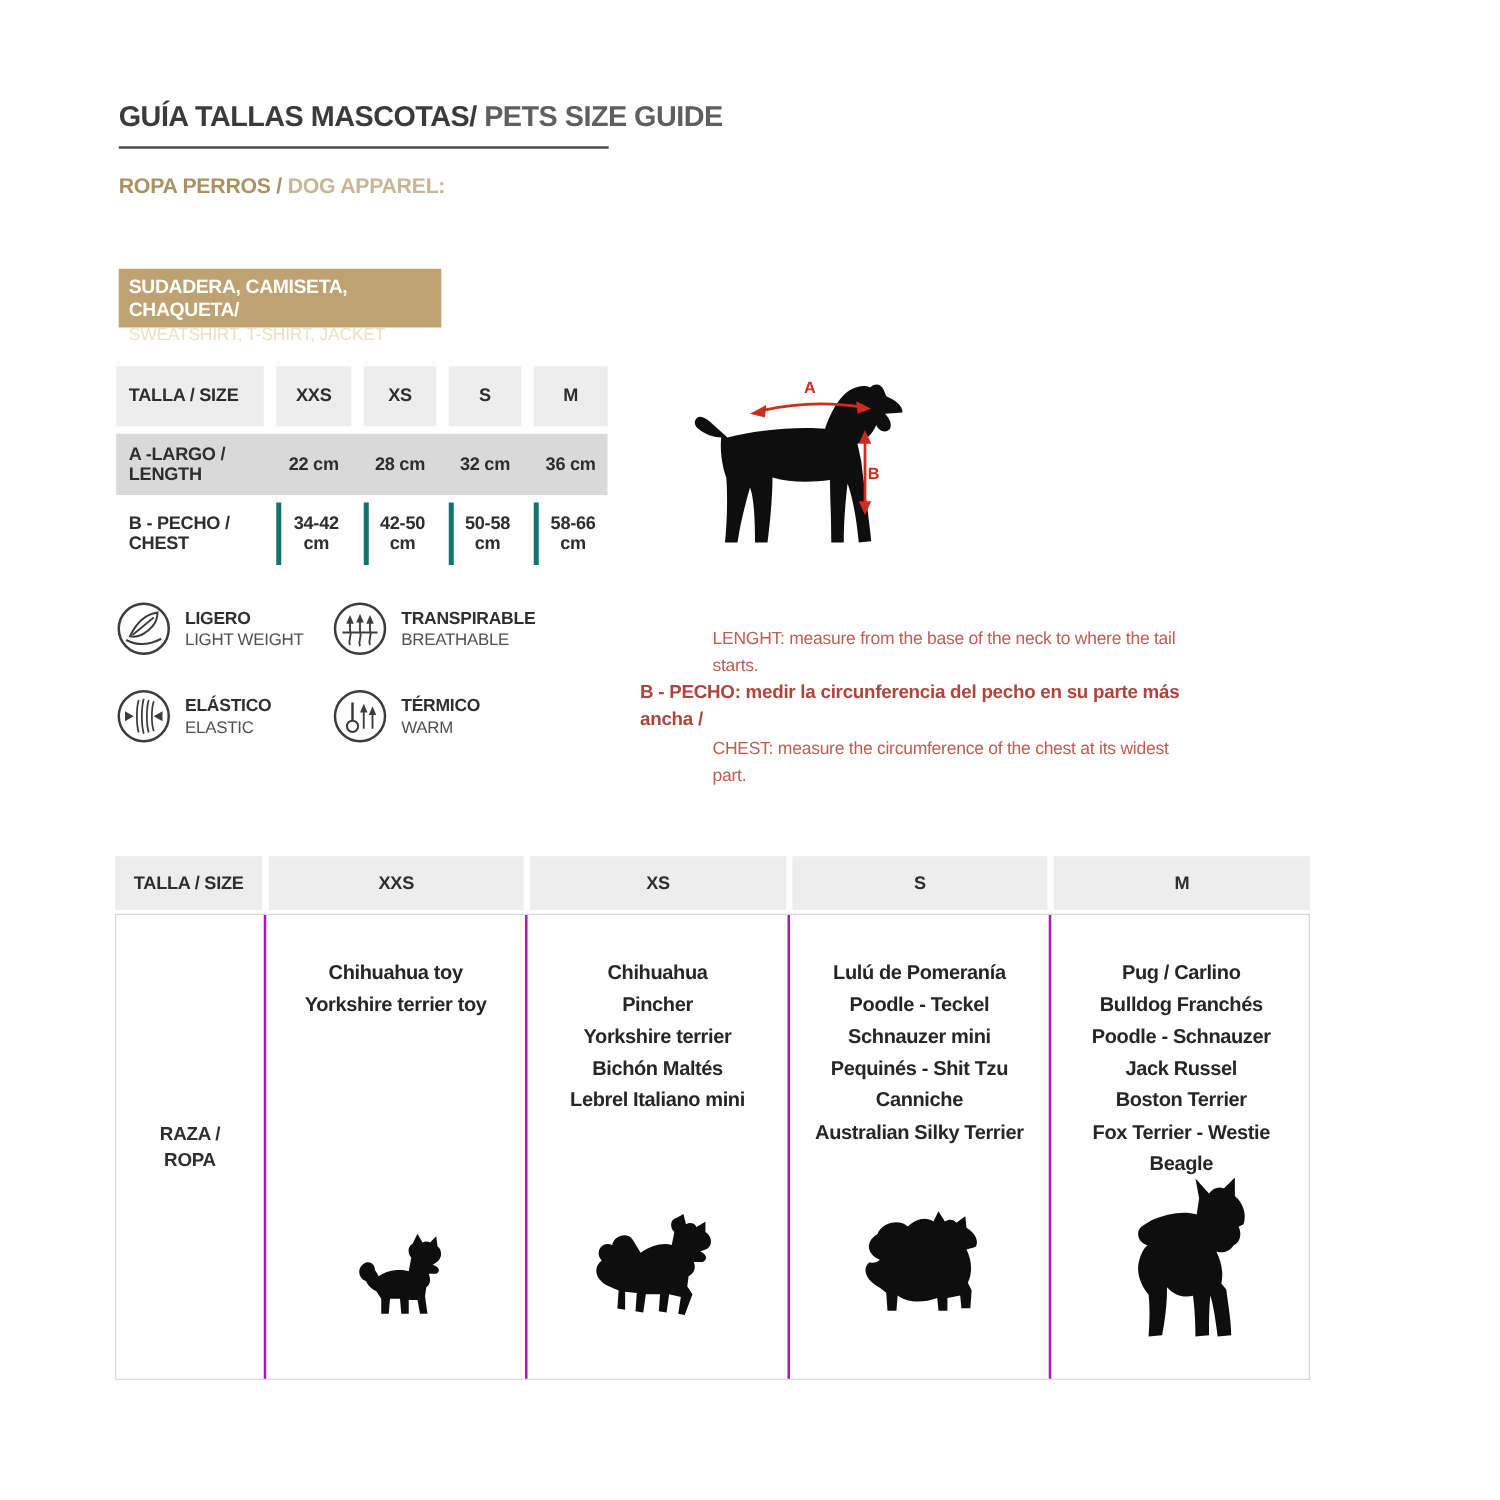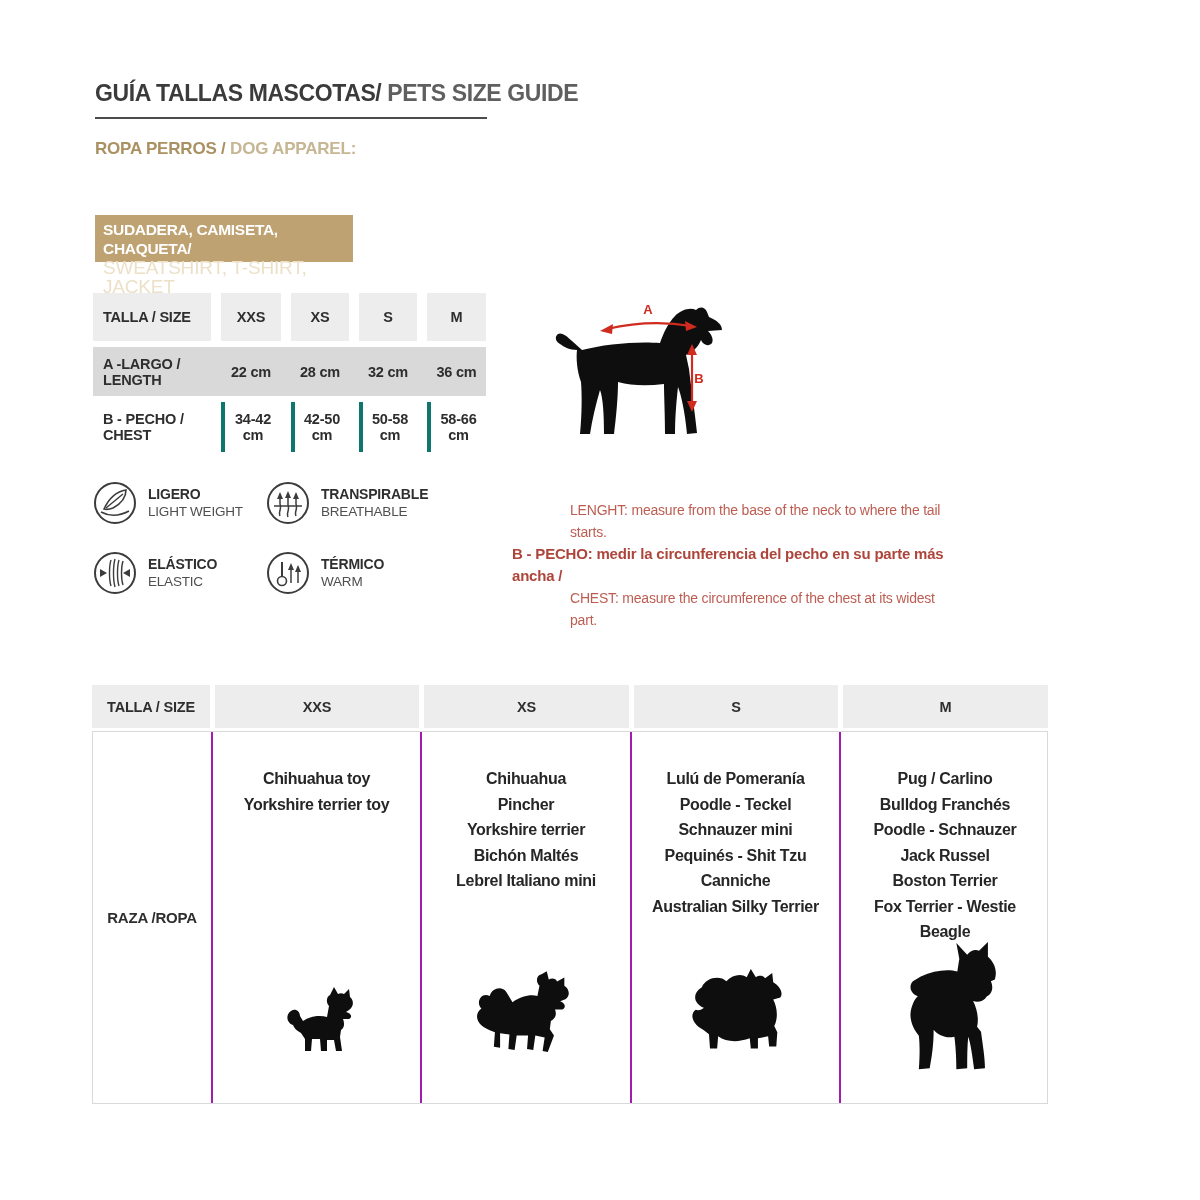--- a/index.html
+++ b/index.html
@@ -15,21 +15,21 @@
   .title .en { color:#5f5f5f; }
 
   .subtitle { position:absolute; left:95px; top:139px; font-size:17px; font-weight:bold; letter-spacing:-0.2px; }
   .subtitle .es { color:#aa9162; }
   .subtitle .en { color:#c6b693; }
 
   
   .catbox { position:absolute; left:95px; top:215px; width:258px; height:47px;
             background:#bfa271; padding:5px 8px 4px 8px; line-height:19px; }
   .catbox .l1 { color:#ffffff; font-weight:bold; font-size:15.5px; letter-spacing:-0.3px; }
-  .catbox .l2 { color:#ece1c8; font-size:19px; letter-spacing:-0.2px; }
+  .catbox .l2 { color:#ece1c8; font-size:14px; letter-spacing:-0.2px; }
 
   
   .mtable-row { position:absolute; left:93px; display:grid;
                 grid-template-columns:118px 60px 58px 58px 59px; column-gap:10px; }
   .mtable-row .cell { display:flex; align-items:center; justify-content:center;
                       font-size:14.5px; font-weight:bold; letter-spacing:-0.2px; color:#2e2e2e; }
   .mtable-row .cell.lbl { justify-content:flex-start; padding-left:10px; }
   .mrow-head { top:293px; height:48px; }
   .mrow-head .cell { background:#ededed; }
   .mrow-a { top:347px; height:49px; background:#d9d9d9; }
@@ -60,21 +60,21 @@
                  display:grid; grid-template-columns:118px 209px 210px 209px 210px; }
   .btable-head .cell { background:#ededed; display:flex; align-items:center; justify-content:center;
                        font-size:14.5px; font-weight:bold; letter-spacing:-0.2px; }
   .btable-head .cell + .cell { border-left:5px solid #ffffff; }
 
   .btable-body { position:absolute; left:92px; top:731px; width:956px; height:373px;
                  display:grid; grid-template-columns:118px 209px 210px 209px 210px;
                  border:1px solid #d9d9d9; }
   .btable-body .bcell { position:relative; border-left:2px solid #a21caf; }
   .btable-body .bcell:first-child { border-left:none; }
-  .bcell.rowlabel { display:flex; flex-direction:row; align-items:center; justify-content:center;
+  .bcell.rowlabel { display:flex; flex-direction:column; align-items:center; justify-content:center;
                     font-size:15px; font-weight:bold; line-height:21px; letter-spacing:-0.2px; }
   .breeds { padding-top:34px; text-align:center; }
   .breeds div { font-size:16px; font-weight:bold; letter-spacing:-0.3px; line-height:25.5px; color:#262626; }
   .dog { position:absolute; left:50%; transform:translateX(-50%); }
   .dog-xxs { bottom:38px; }
   .dog-xs  { bottom:28px; }
   .dog-s   { bottom:32px; }
   .dog-m   { bottom:20px; }
 
   svg { display:block; }

